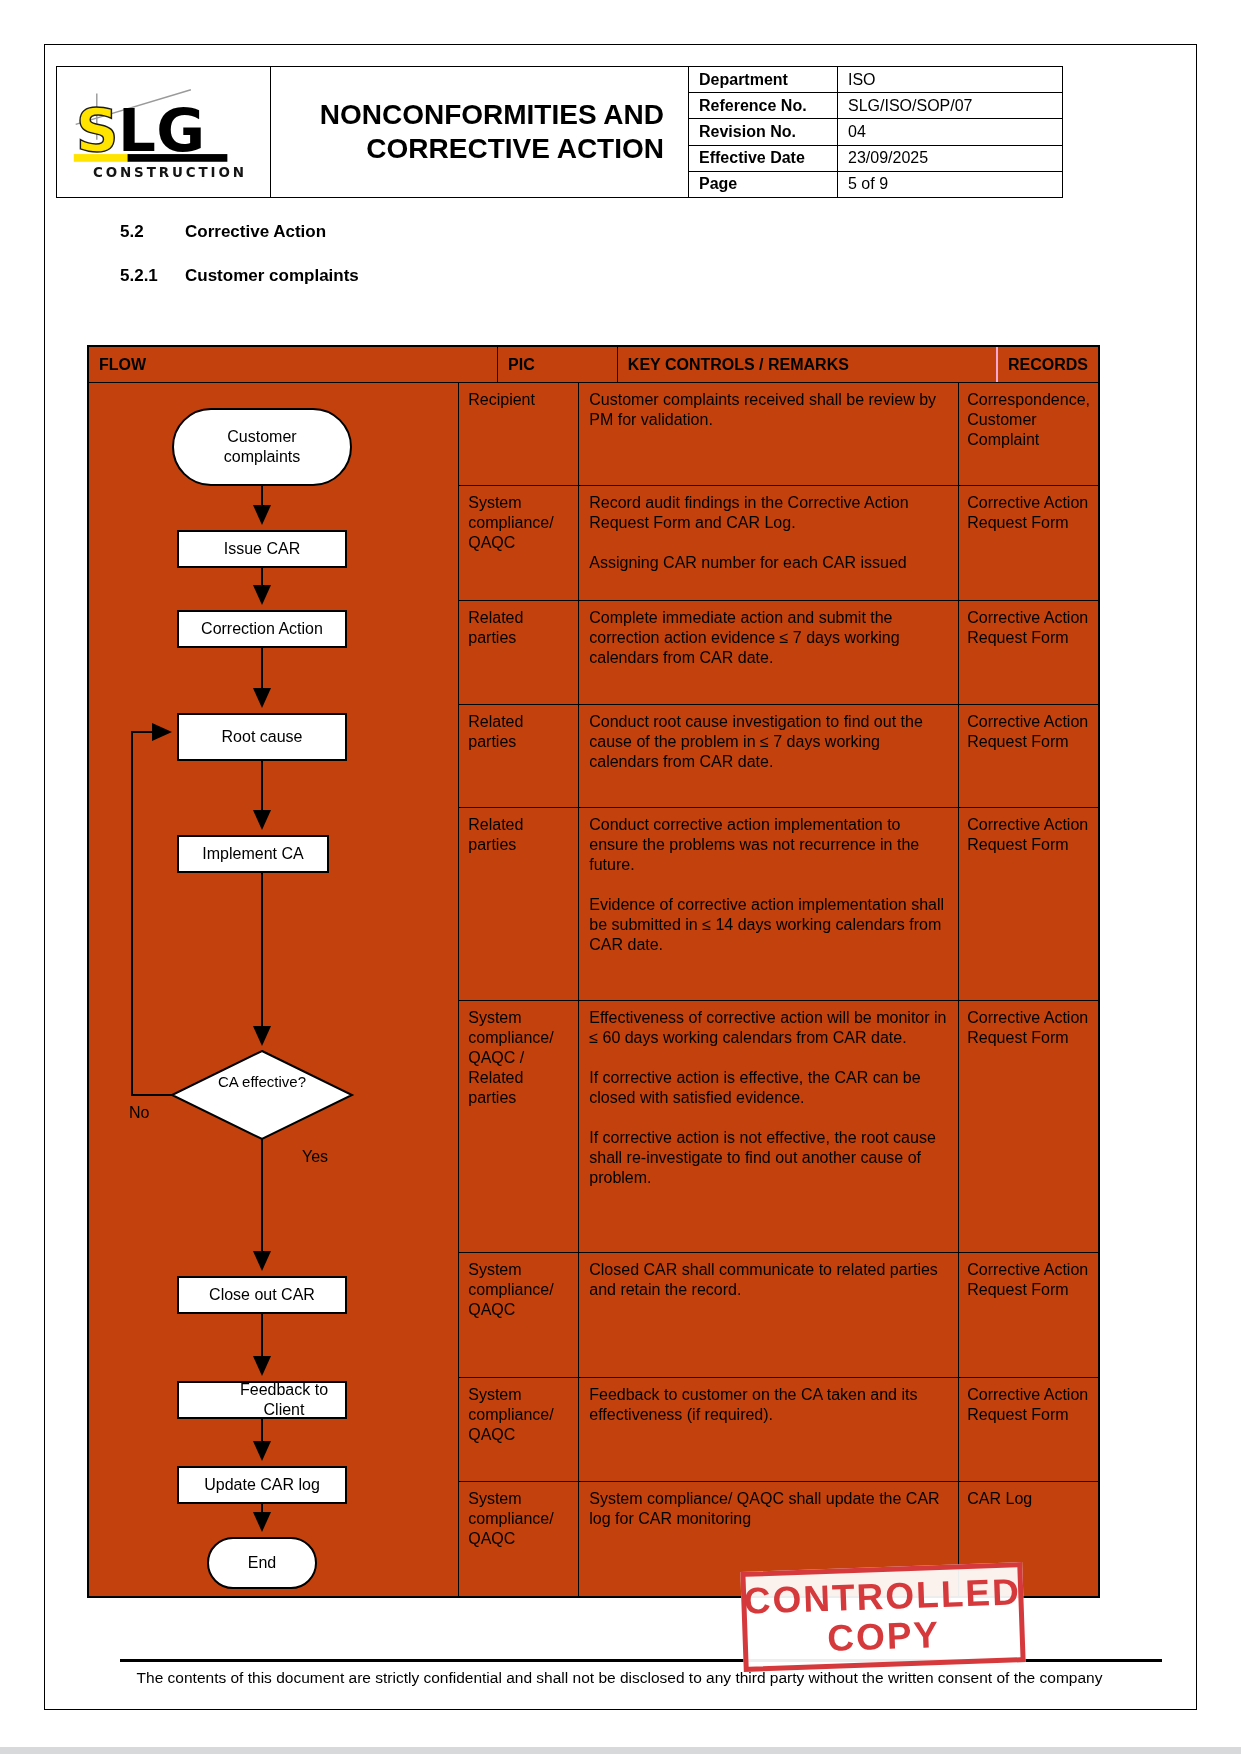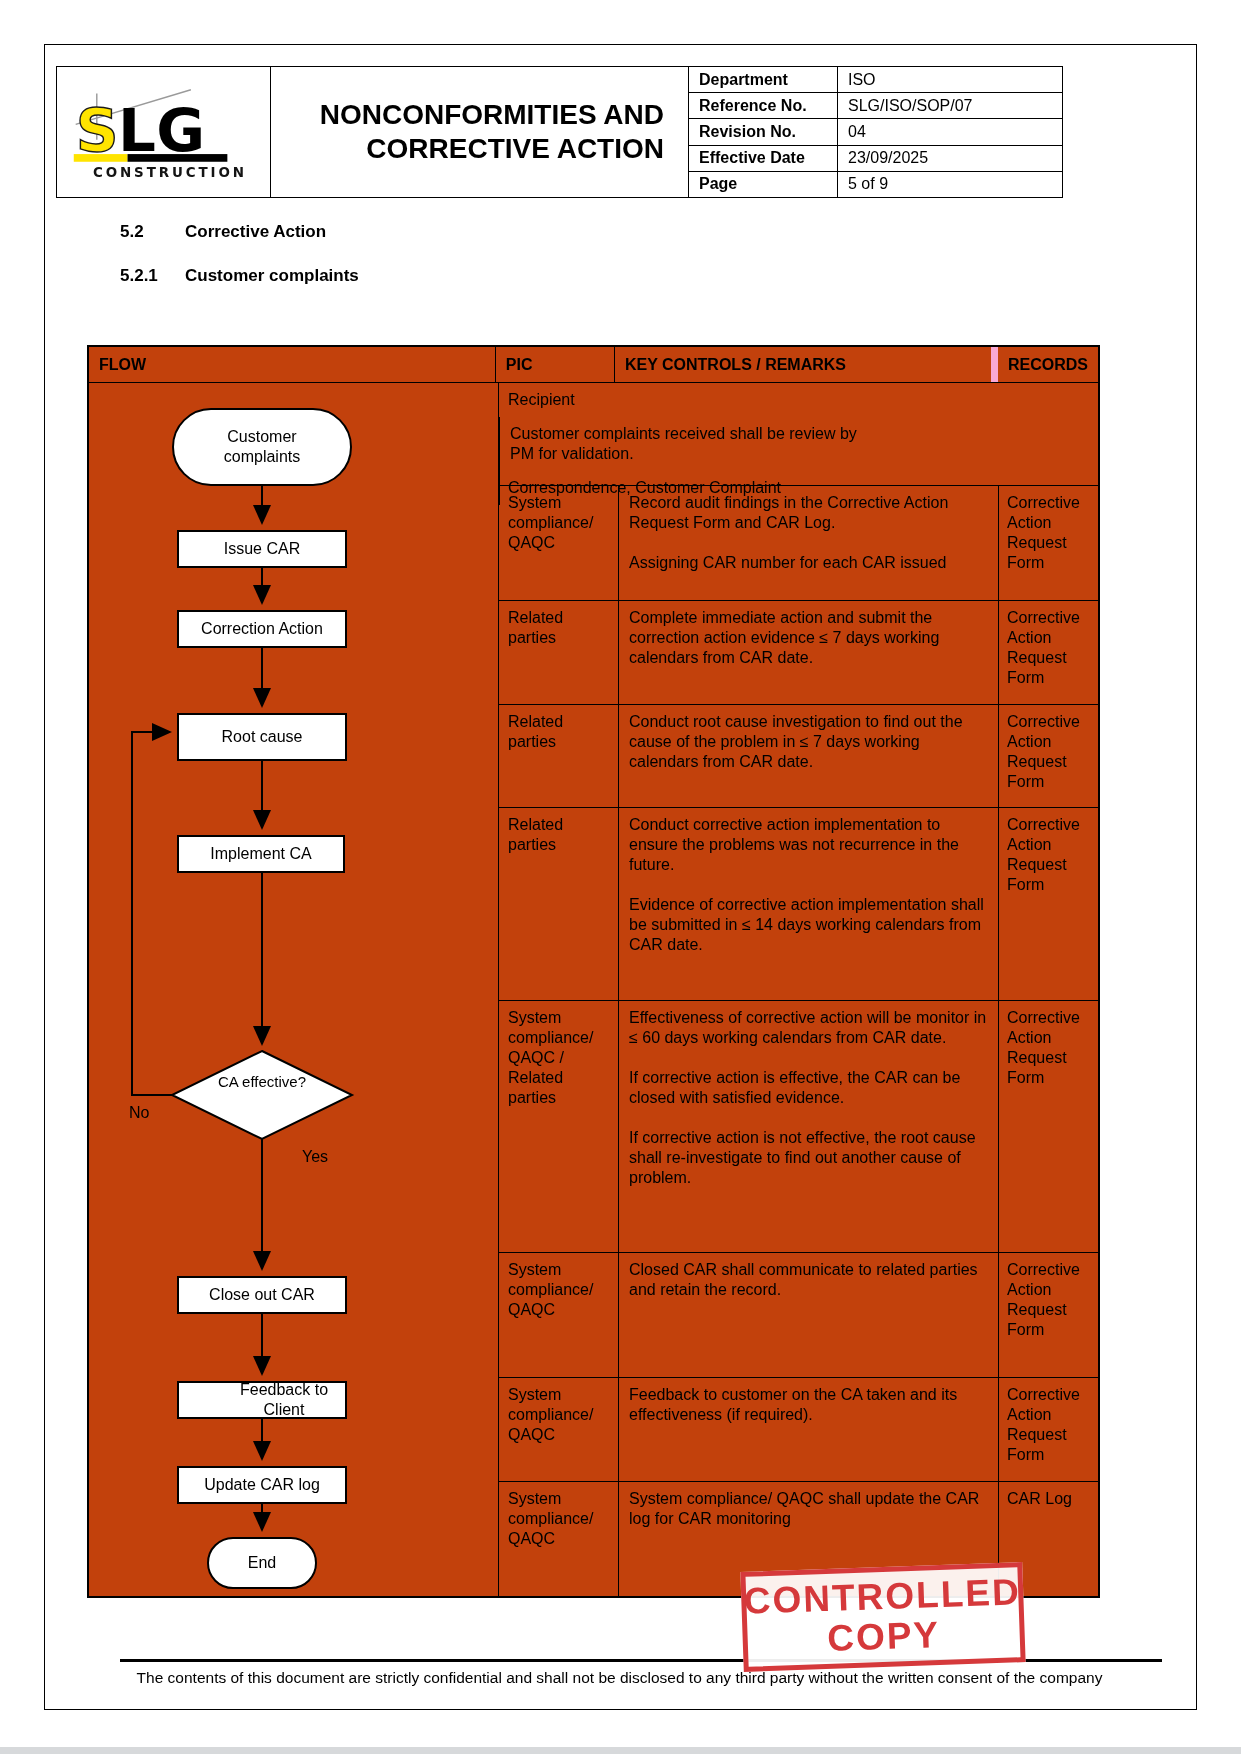--- a/index.html
+++ b/index.html
@@ -31,21 +31,21 @@
   .sec-num{width:65px;}
 
   
   .sop-table{position:absolute;left:87px;top:345px;width:1013px;height:1253px;
              border:2px solid #000;box-sizing:border-box;font-size:16px;line-height:20px;background:#c2410c;}
   .thead{height:36px;display:flex;border-bottom:1px solid #000;font-weight:bold;box-sizing:border-box;}
   .thead > div{padding:8px 10px 0 10px;box-sizing:border-box;}
   .th-flow{width:409px;}
   .th-pic{width:120px;border-left:1px solid #000;}
   .th-key{width:380px;border-left:1px solid #000;}
-  .th-rec{flex:1;border-left:7px solid #f9a8d4;}
+  .th-rec{flex:1;border-left:2px solid #f9a8d4;}
   .tbody{display:flex;height:1213px;}
   .flow-cell{width:409px;position:relative;}
   .rows{flex:1;display:flex;flex-direction:column;border-left:1px solid #000;box-sizing:border-box;}
   .trow{display:flex;border-top:1px solid #000;box-sizing:border-box;}
   .trow:first-child{border-top:none;}
   .td-pic{width:119px;padding:7px 9px;box-sizing:border-box;}
   .td-key{width:380px;border-left:1px solid #000;padding:7px 10px;box-sizing:border-box;}
   .td-rec{flex:1;border-left:1px solid #000;padding:7px 8px;box-sizing:border-box;
           overflow-wrap:break-word;}
   .td-key p{margin:0 0 20px 0;}
@@ -160,42 +160,42 @@
       </div>
       <div class="flow-node" style="left:88px;top:147px;width:170px;height:38px;">
         <span>Issue CAR</span>
       </div>
       <div class="flow-node" style="left:88px;top:227px;width:170px;height:38px;">
         <span>Correction Action</span>
       </div>
       <div class="flow-node" style="left:88px;top:330px;width:170px;height:48px;">
         <span>Root cause</span>
       </div>
-      <div class="flow-node" style="left:88px;top:452px;width:168px;height:38px;">
+      <div class="flow-node" style="left:88px;top:452px;width:152px;height:38px;">
         <span>Implement CA</span>
       </div>
       <div class="diamond-text">CA effective?</div>
       <div class="flow-label" style="left:40px;top:720px;">No</div>
       <div class="flow-label" style="left:213px;top:764px;">Yes</div>
       <div class="flow-node" style="left:88px;top:893px;width:170px;height:38px;">
         <span>Close out CAR</span>
       </div>
       <div class="flow-node" style="left:88px;top:998px;width:170px;height:38px;padding-left:44px;">
         <span>Feedback to Client</span>
       </div>
       <div class="flow-node" style="left:88px;top:1083px;width:170px;height:38px;">
         <span>Update CAR log</span>
       </div>
       <div class="flow-node stadium" style="left:118px;top:1154px;width:110px;height:52px;">
         <span>End</span>
       </div>
     </div>
 
     <div class="rows">
-      <div class="trow" style="height:102px;flex-direction:column;">
+      <div class="trow" style="height:102px;">
         <div class="td-pic">Recipient</div>
         <div class="td-key">
           <p>Customer complaints received shall be review by PM for validation.</p>
         </div>
         <div class="td-rec">Correspondence, Customer Complaint</div>
       </div>
       <div class="trow" style="height:115px;">
         <div class="td-pic">System compliance/ QAQC</div>
         <div class="td-key">
           <p>Record audit findings in the Corrective Action Request Form and CAR Log.</p>

